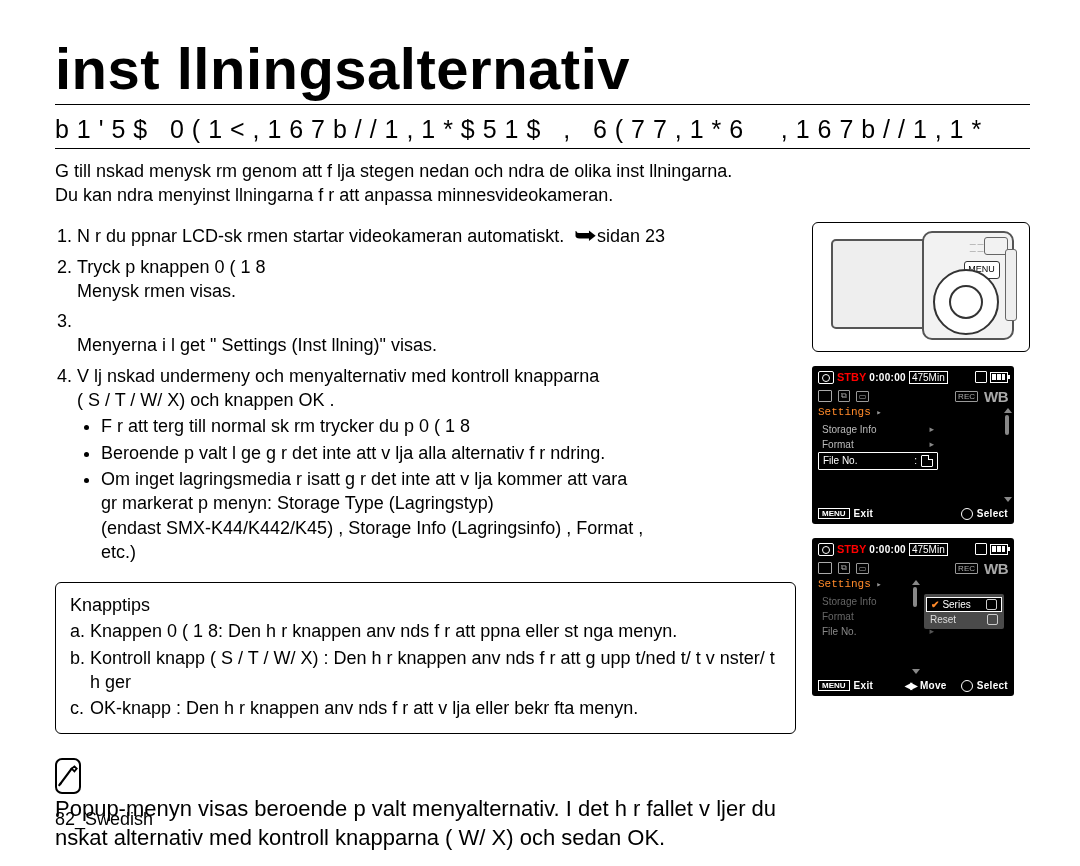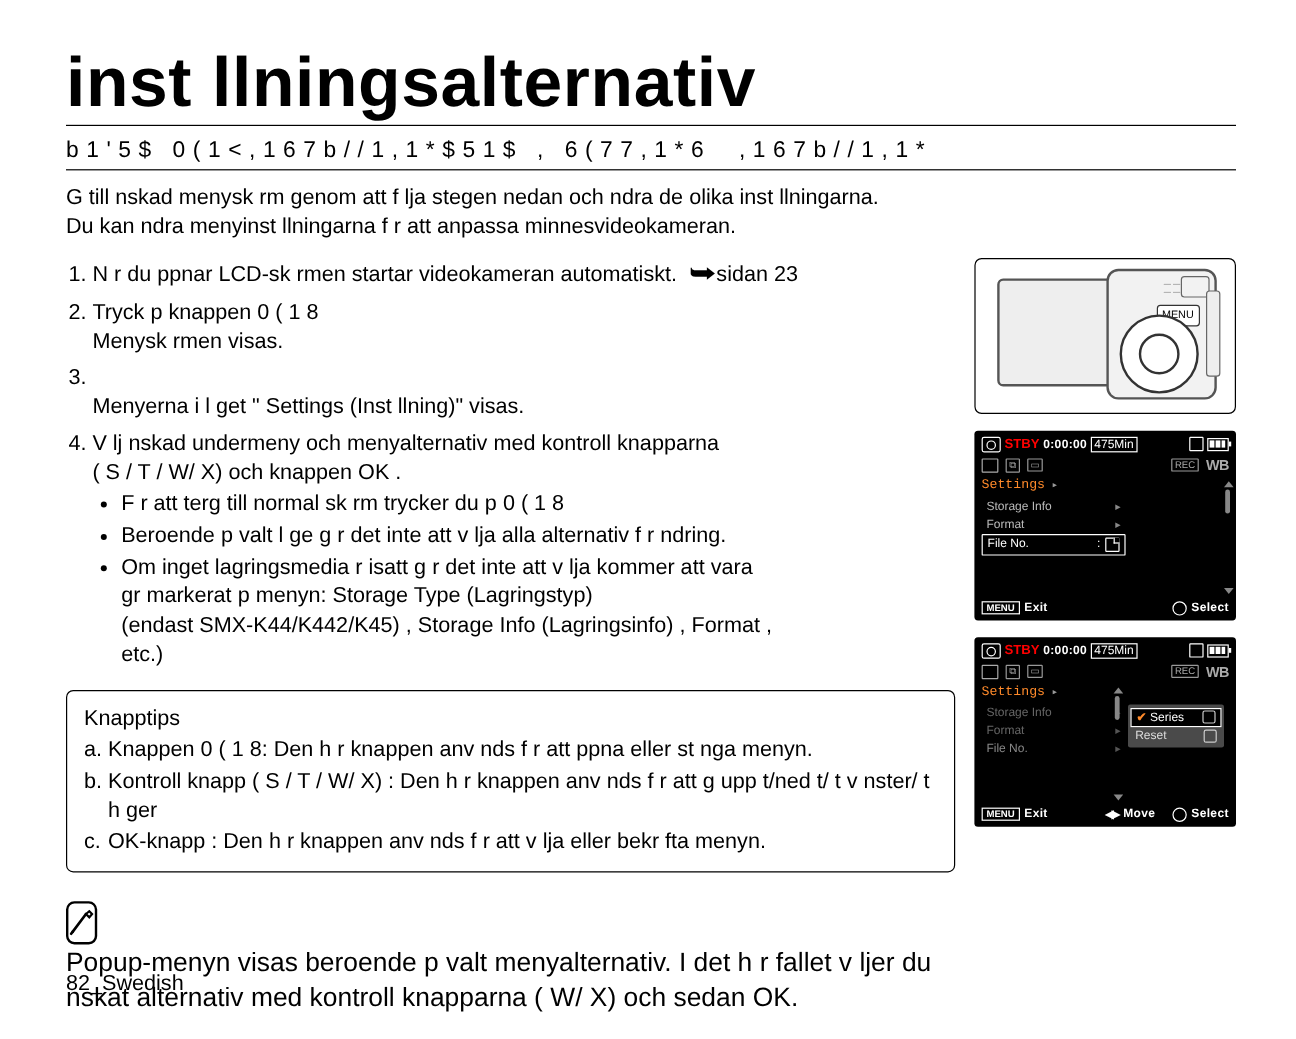--- a/index.html
+++ b/index.html
@@ -24,21 +24,21 @@
     letter-spacing: 0.5px;
     margin: 0 0 6px 0;
     line-height: 1.0;
   }
   .rule {
     border: none;
     border-top: 1.5px solid #000;
     margin: 0 0 10px 0;
   }
   .section {
-    font-size: 19px;
+    font-size: 25px;
     letter-spacing: 0.5px;
     margin: 6px 0 4px 0;
     white-space: pre;
   }
   .rule2 {
     border: none;
     border-top: 1.5px solid #000;
     margin: 0 0 10px 0;
   }
   .intro {
@@ -213,21 +213,21 @@
   .cam-menu-arrow {
     position:absolute;
     left:148px; top:46px;
     width:0;height:0;border-left:5px solid transparent;border-right:5px solid transparent;border-top:8px solid #333;
   }
   .cam-dots1 { position:absolute; right:30px; top:10px; font-size:6px; color:#666; line-height:7px;}
   .cam-dots2 { position:absolute; right:30px; top:52px; font-size:6px; color:#666; line-height:7px;}
 
   
   .lcd {
-    width: 218px;
+    width: 202px;
     height: 158px;
     background: #000;
     border-radius: 3px;
     color: #fff;
     font-size: 10px;
     position: relative;
     font-family: Arial, sans-serif;
     overflow: hidden;
     box-sizing: border-box;
   }
@@ -247,21 +247,21 @@
   .lcd-top .batt i{display:block;position:absolute;left:1px;top:1px;width:4px;height:6px;background:#fff;}
   .lcd-top .batt i+i{left:6px;} .lcd-top .batt i+i+i{left:11px;width:3px;}
   .lcd-cam { width:14px;height:11px;border:1.5px solid #fff;border-radius:2px;position:relative;}
   .lcd-cam::after{content:"";position:absolute;left:3px;top:2px;width:6px;height:6px;border:1.5px solid #fff;border-radius:50%;}
 
   .lcd-row2 {
     position:absolute; top:22px; left:6px; right:6px;
     display:flex; gap:6px; align-items:center;
   }
   .lcd-row2 .chip{ border:1px solid #999;color:#aaa;font-size:8px;padding:0 2px;border-radius:1px;}
-  .lcd-row2 .wb{ color:#aaa;font-weight:bold;font-size:12px; letter-spacing:-0.5px;}
+  .lcd-row2 .wb{ color:#aaa;font-weight:bold;font-size:15px; letter-spacing:-0.5px;}
   .lcd-row2 .cardchip{ width:12px;height:10px;border:1px solid #aaa;border-radius:1px;}
 
   .lcd-header {
     position:absolute; top:40px; left:6px;
     color:#ff8a2a; font-size:11px;font-family:Liberation Mono, monospace;
   }
 
   .menu-block {
     position:absolute; left:6px; top:56px; width:120px;
   }

